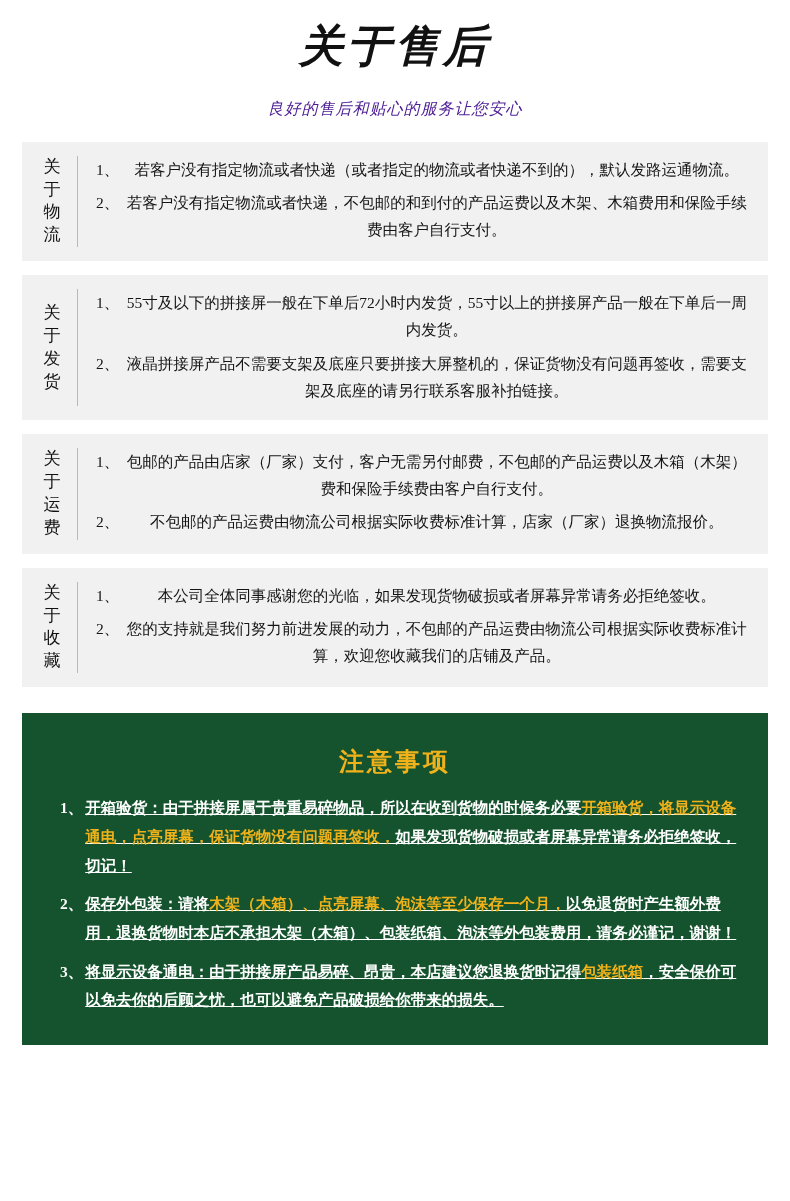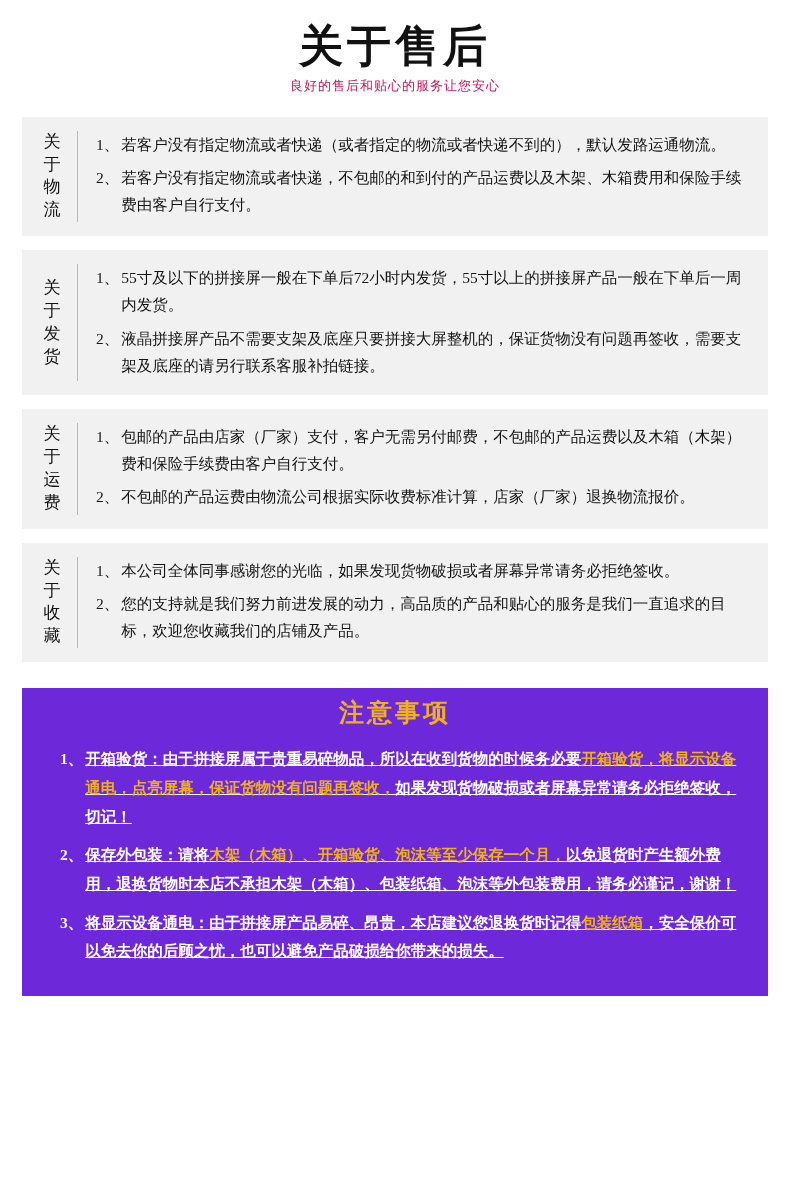--- a/index.html
+++ b/index.html
@@ -18,33 +18,34 @@
     box-sizing: border-box;
     padding: 0;
     position: relative;
   }
 
   
   .header {
     text-align: center;
     padding-top: 22px;
     padding-bottom: 10px;
+    font-style: italic;
   }
   .header-title {
     font-size: 44px;
     font-weight: bold;
     letter-spacing: 4px;
     color: #111111;
     line-height: 1.15;
     font-family: "Liberation Serif", "DejaVu Serif", serif;
   }
   .header-sub {
-    font-size: 13px;
-    color: #be185d;
-    margin-top: 4px;
+    font-size: 16px;
+    color: #4c1d95;
+    margin-top: 26px;
     letter-spacing: 1px;
   }
 
   
   .sections {
     padding: 12px 22px 0 22px;
   }
   .section {
     display: flex;
     align-items: stretch;
@@ -87,28 +88,29 @@
   .item + .item {
     margin-top: 6px;
   }
   .item-num {
     flex: 0 0 auto;
     white-space: nowrap;
     padding-right: 2px;
   }
   .item-text {
     flex: 1 1 auto;
+    text-align: center;
   }
 
   
   .notice {
     margin: 26px 22px 0 22px;
-    background: #6d28d9;
+    background: #14532d;
     color: #ffffff;
-    padding: 8px 26px 30px 26px;
+    padding: 32px 26px 30px 26px;
     box-sizing: border-box;
   }
   .notice-title {
     text-align: center;
     color: #f0b21a;
     font-size: 25px;
     font-weight: bold;
     letter-spacing: 3px;
     margin-bottom: 16px;
   }
@@ -216,41 +218,41 @@
         <span>收</span>
         <span>藏</span>
       </div>
       <div class="section-body">
         <div class="item">
           <span class="item-num">1、</span>
           <span class="item-text">本公司全体同事感谢您的光临，如果发现货物破损或者屏幕异常请务必拒绝签收。</span>
         </div>
         <div class="item">
           <span class="item-num">2、</span>
-          <span class="item-text">您的支持就是我们努力前进发展的动力，高品质的产品和贴心的服务是我们一直追求的目标，欢迎您收藏我们的店铺及产品。</span>
+          <span class="item-text">您的支持就是我们努力前进发展的动力，不包邮的产品运费由物流公司根据实际收费标准计算，欢迎您收藏我们的店铺及产品。</span>
         </div>
       </div>
     </div>
 
   </div>
 
   <div class="notice">
     <div class="notice-title">注意事项</div>
 
     <div class="notice-item">
       <span class="notice-num">1、</span>
       <span class="notice-text">
         <span>开箱验货：由于拼接屏属于贵重易碎物品，所以在收到货物的时候务必要</span><span class="hl">开箱验货，将显示设备通电，点亮屏幕，保证货物没有问题再签收，</span><span>如果发现货物破损或者屏幕异常请务必拒绝签收，切记！</span>
       </span>
     </div>
 
     <div class="notice-item">
       <span class="notice-num">2、</span>
       <span class="notice-text">
-        <span>保存外包装：请将</span><span class="hl">木架（木箱）、开箱验货、泡沫等至少保存一个月，</span><span>以免退货时产生额外费用，退换货物时本店不承担木架（木箱）、包装纸箱、泡沫等外包装费用，请务必谨记，谢谢！</span>
+        <span>保存外包装：请将</span><span class="hl">木架（木箱）、点亮屏幕、泡沫等至少保存一个月，</span><span>以免退货时产生额外费用，退换货物时本店不承担木架（木箱）、包装纸箱、泡沫等外包装费用，请务必谨记，谢谢！</span>
       </span>
     </div>
 
     <div class="notice-item">
       <span class="notice-num">3、</span>
       <span class="notice-text">
         <span>将显示设备通电：由于拼接屏产品易碎、昂贵，本店建议您退换货时记得</span><span class="hl">包装纸箱</span><span>，安全保价可以免去你的后顾之忧，也可以避免产品破损给你带来的损失。</span>
       </span>
     </div>
   </div>

